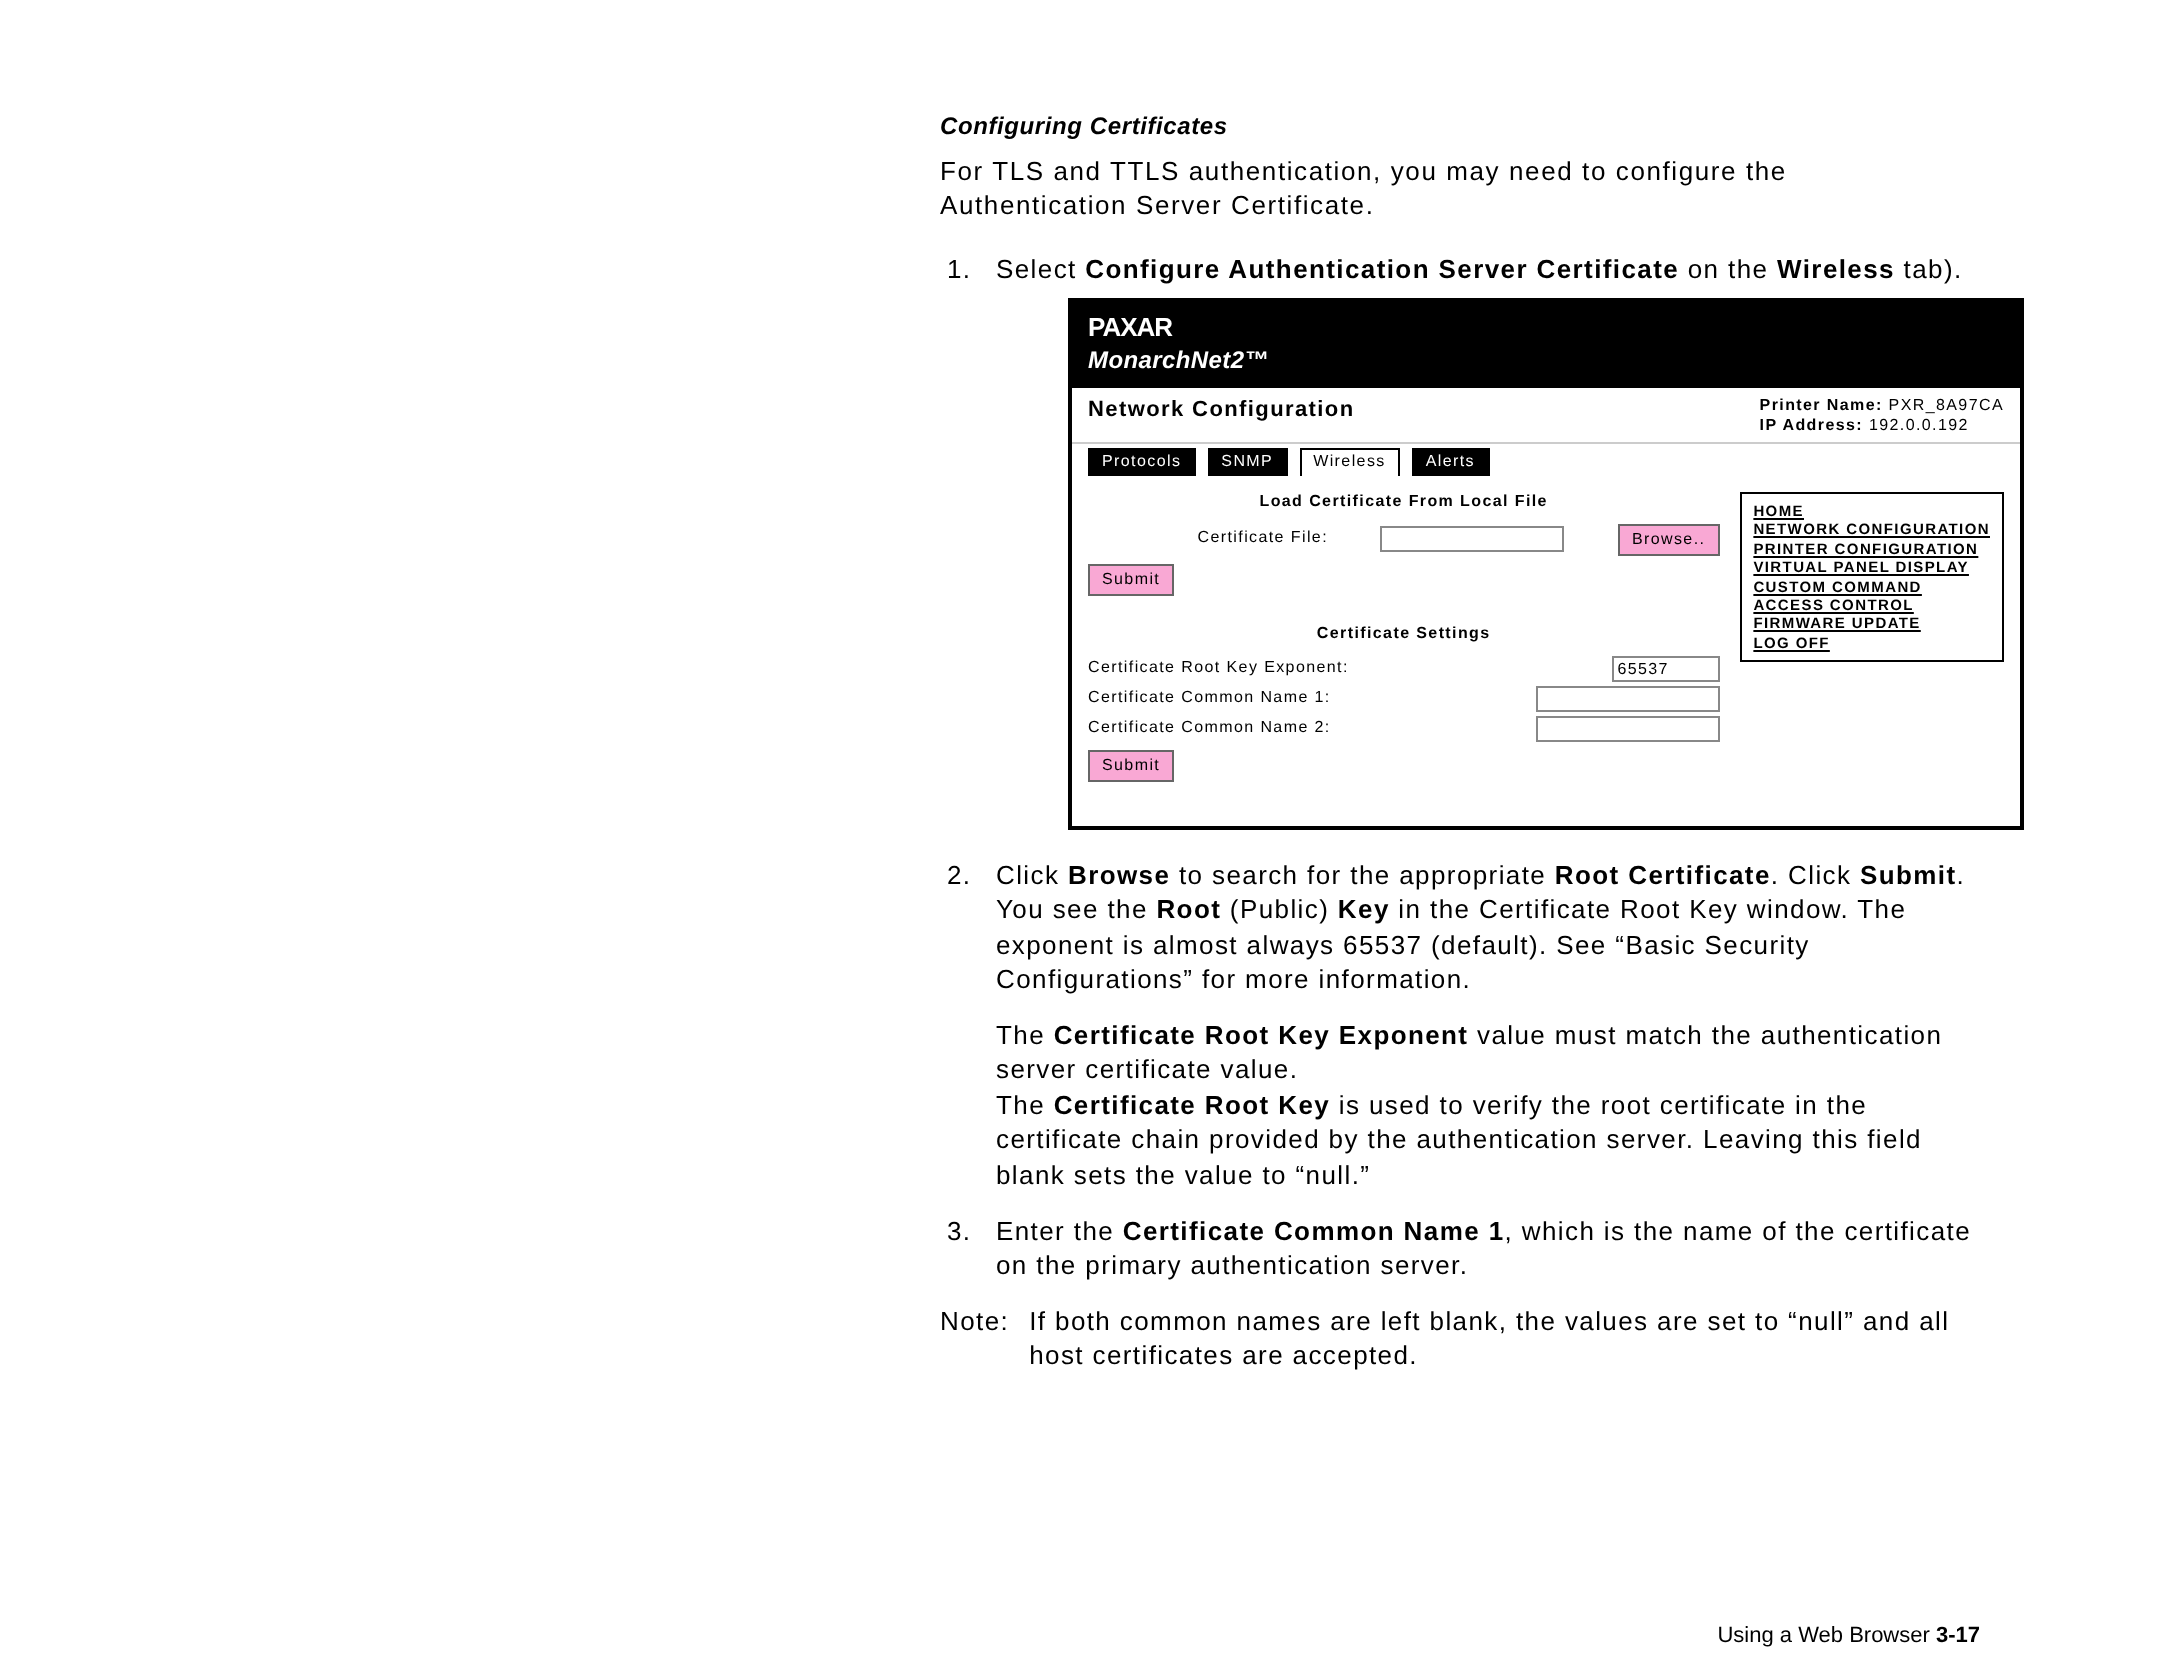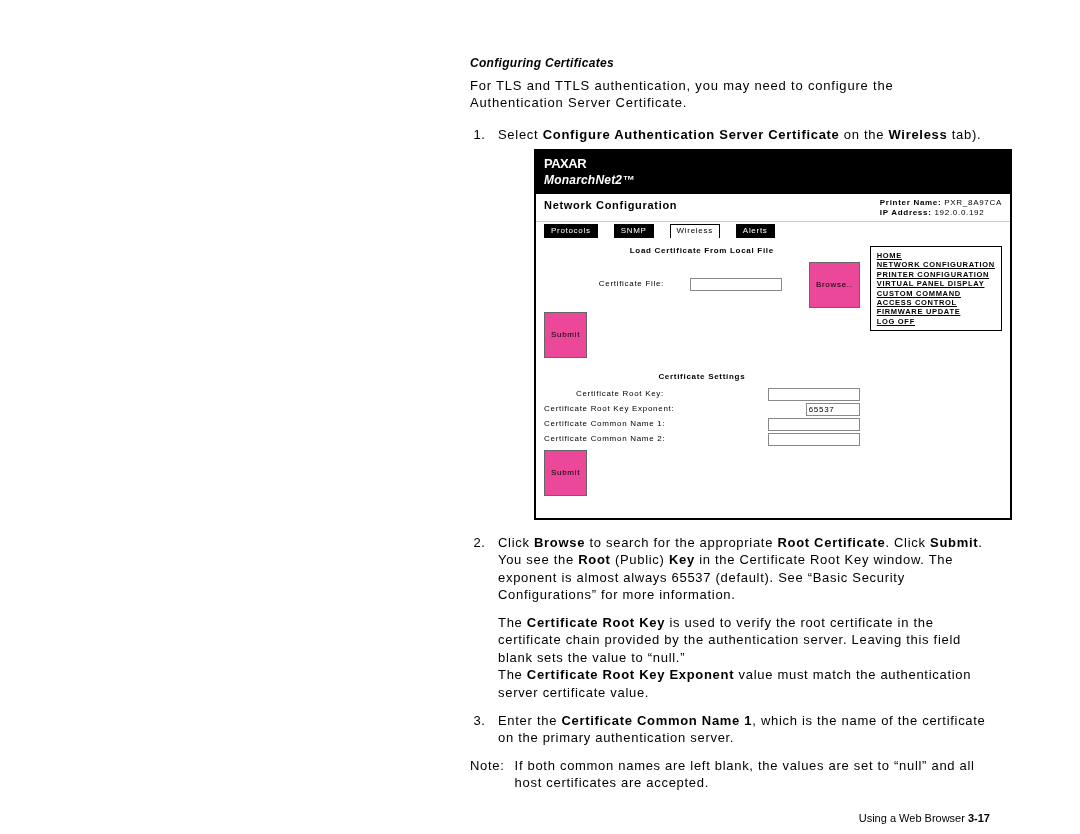--- a/index.html
+++ b/index.html
@@ -85,21 +85,21 @@
     font-weight: bold;
     font-size: 11px;
   }
   .subhead-r {
     font-size: 8px;
     line-height: 1.2;
   }
   .subhead-r b { font-weight: bold; }
   .tabs {
     display: flex;
-    gap: 16px;
+    gap: 6px;
     padding: 2px 0 0 8px;
     font-size: 8px;
   }
   .tab {
     padding: 1px 6px;
     border: 1px solid #000;
     border-bottom: none;
   }
   .tab.dark { background: #000; color: #fff; }
   .tab.light { background: #fff; color: #000; }
@@ -128,23 +128,23 @@
   }
   .lbl { min-width: 120px; text-align: right; font-size:8px; }
   .inp {
     border: 1px solid #888;
     height: 11px;
     width: 90px;
     background: #fff;
   }
   .btn {
     border: 1px solid #666;
-    padding: 16px 6px;
-    font-size: 8px;
-    background: #ec4899;
+    padding: 1px 6px;
+    font-size: 8px;
+    background: #f9a8d4;
     display:inline-block;
     line-height:12px;
   }
   .links-box {
     border: 1px solid #000;
     padding: 4px 6px;
     font-size: 7.5px;
     line-height: 1.25;
     font-weight: bold;
     text-align: left;
@@ -213,24 +213,20 @@
               <div class="row">
                 <span class="lbl">Certificate File:</span>
                 <span class="inp"></span>
                 <span class="btn">Browse..</span>
               </div>
               <div class="row" style="margin-top:4px;">
                 <span class="btn">Submit</span>
               </div>
 
               <div class="form-title" style="margin-top:14px;">Certificate Settings</div>
-              <div class="row">
-                <span class="lbl">Certificate Root Key:</span>
-                <span class="inp"></span>
-              </div>
               <div class="row">
                 <span class="lbl">Certificate Root Key Exponent:</span>
                 <span class="inp" style="width:50px;text-align:left;padding-left:2px;font-size:8px;line-height:11px;">65537</span>
               </div>
               <div class="row">
                 <span class="lbl">Certificate Common Name 1:</span>
                 <span class="inp"></span>
               </div>
               <div class="row">
                 <span class="lbl">Certificate Common Name 2:</span>
@@ -254,24 +250,24 @@
           </div>
         </div>
       </div>
     </li>
 
     <li>
       <span>Click </span><b>Browse</b><span> to search for the appropriate </span><b>Root Certificate</b><span>.  Click </span><b>Submit</b><span>.  You see the </span><b>Root</b><span> (Public) </span><b>Key</b><span> in the Certificate Root Key window.  The exponent is almost always 65537 (default).  See “Basic Security Configurations” for more information.</span>
 
       <div style="height:10px;"></div>
       <div>
-        <span>The </span><b>Certificate Root Key</b><span> is used to verify the root certificate in the certificate chain provided by the authentication server.  Leaving this field blank sets the value to “null.”</span>
+        <span>The </span><b>Certificate Root Key Exponent</b><span> value must match the authentication server certificate value.</span>
       </div>
       <div>
-        <span>The </span><b>Certificate Root Key Exponent</b><span> value must match the authentication server certificate value.</span>
+        <span>The </span><b>Certificate Root Key</b><span> is used to verify the root certificate in the certificate chain provided by the authentication server.  Leaving this field blank sets the value to “null.”</span>
       </div>
     </li>
 
     <li>
       <span>Enter the </span><b>Certificate Common Name 1</b><span>, which is the name of the certificate on the primary authentication server.</span>
     </li>
   </ol>
 
   <div class="note-row">
     <div class="note-label">Note:</div>

